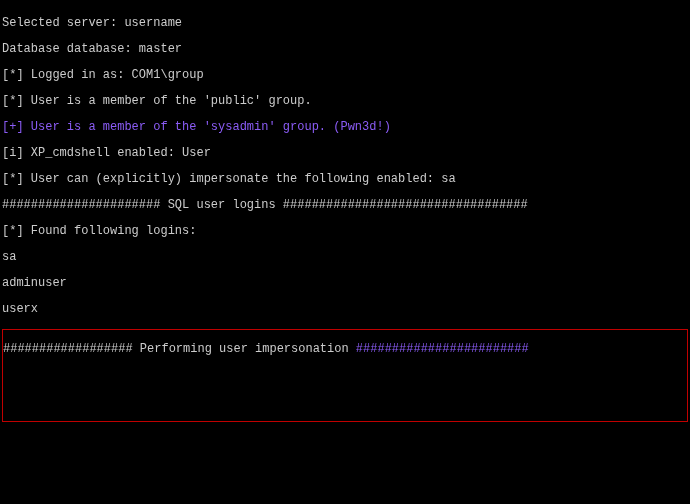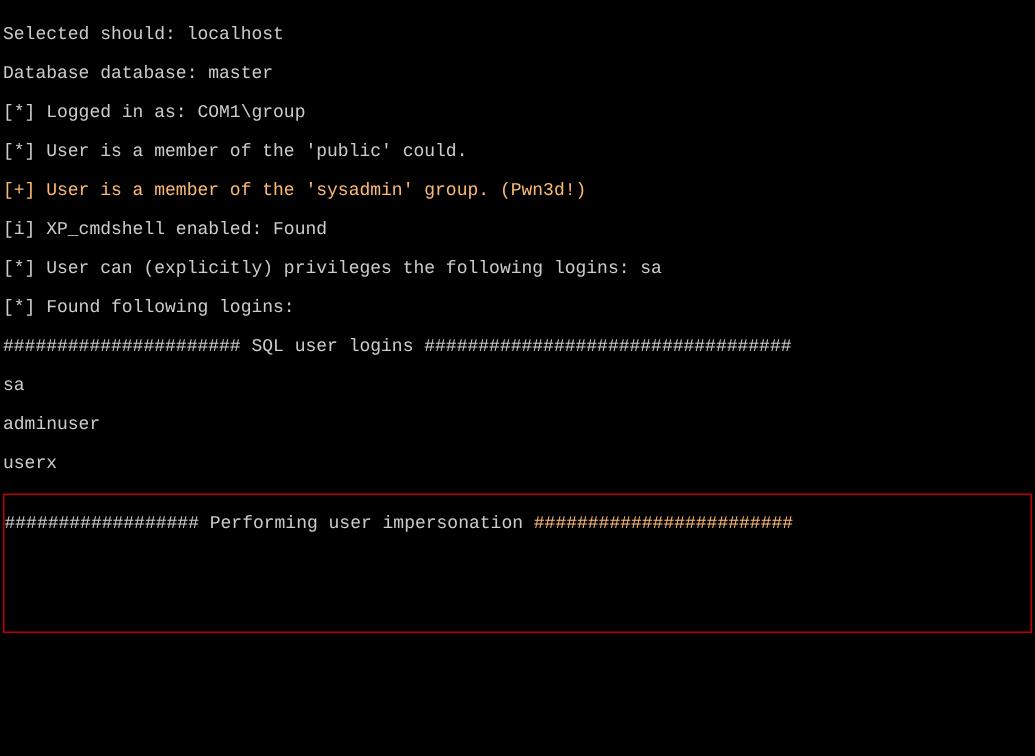--- a/index.html
+++ b/index.html
@@ -12,40 +12,40 @@
     font-family: "Consolas", "Courier New", monospace;
     font-size: 12px;
     line-height: 13px;
     overflow: hidden;
   }
   .terminal {
     padding: 4px 2px;
     white-space: pre;
   }
   .line { display:block; }
-  .orange { color: #fdba74; }
+  .orange { color: #8b5cf6; }
   .box-red {
     border: 1px solid #c00000;
     margin: 0;
     padding: 0;
   }
 </style>
 </head>
 <body>
 
 <div class="terminal">
-<span class="line">Selected should: localhost</span>
+<span class="line">Selected server: username</span>
 <span class="line">Database database: master</span>
 <span class="line">[*] Logged in as: COM1\group</span>
-<span class="line">[*] User is a member of the 'public' could.</span>
+<span class="line">[*] User is a member of the 'public' group.</span>
 <span class="line orange">[+] User is a member of the 'sysadmin' group. (Pwn3d!)</span>
-<span class="line">[i] XP_cmdshell enabled: Found</span>
-<span class="line">[*] User can (explicitly) privileges the following logins: sa</span>
+<span class="line">[i] XP_cmdshell enabled: User</span>
+<span class="line">[*] User can (explicitly) impersonate the following enabled: sa</span>
+<span class="line">###################### SQL user logins ##################################</span>
 <span class="line">[*] Found following logins:</span>
-<span class="line">###################### SQL user logins ##################################</span>
 <span class="line">sa</span>
 <span class="line">adminuser</span>
 <span class="line">userx</span>
 <div class="box-red">
 <span class="line"><span>################## Performing user impersonation </span><span class="orange">########################</span></span>
 
 
 
 
 </div>

